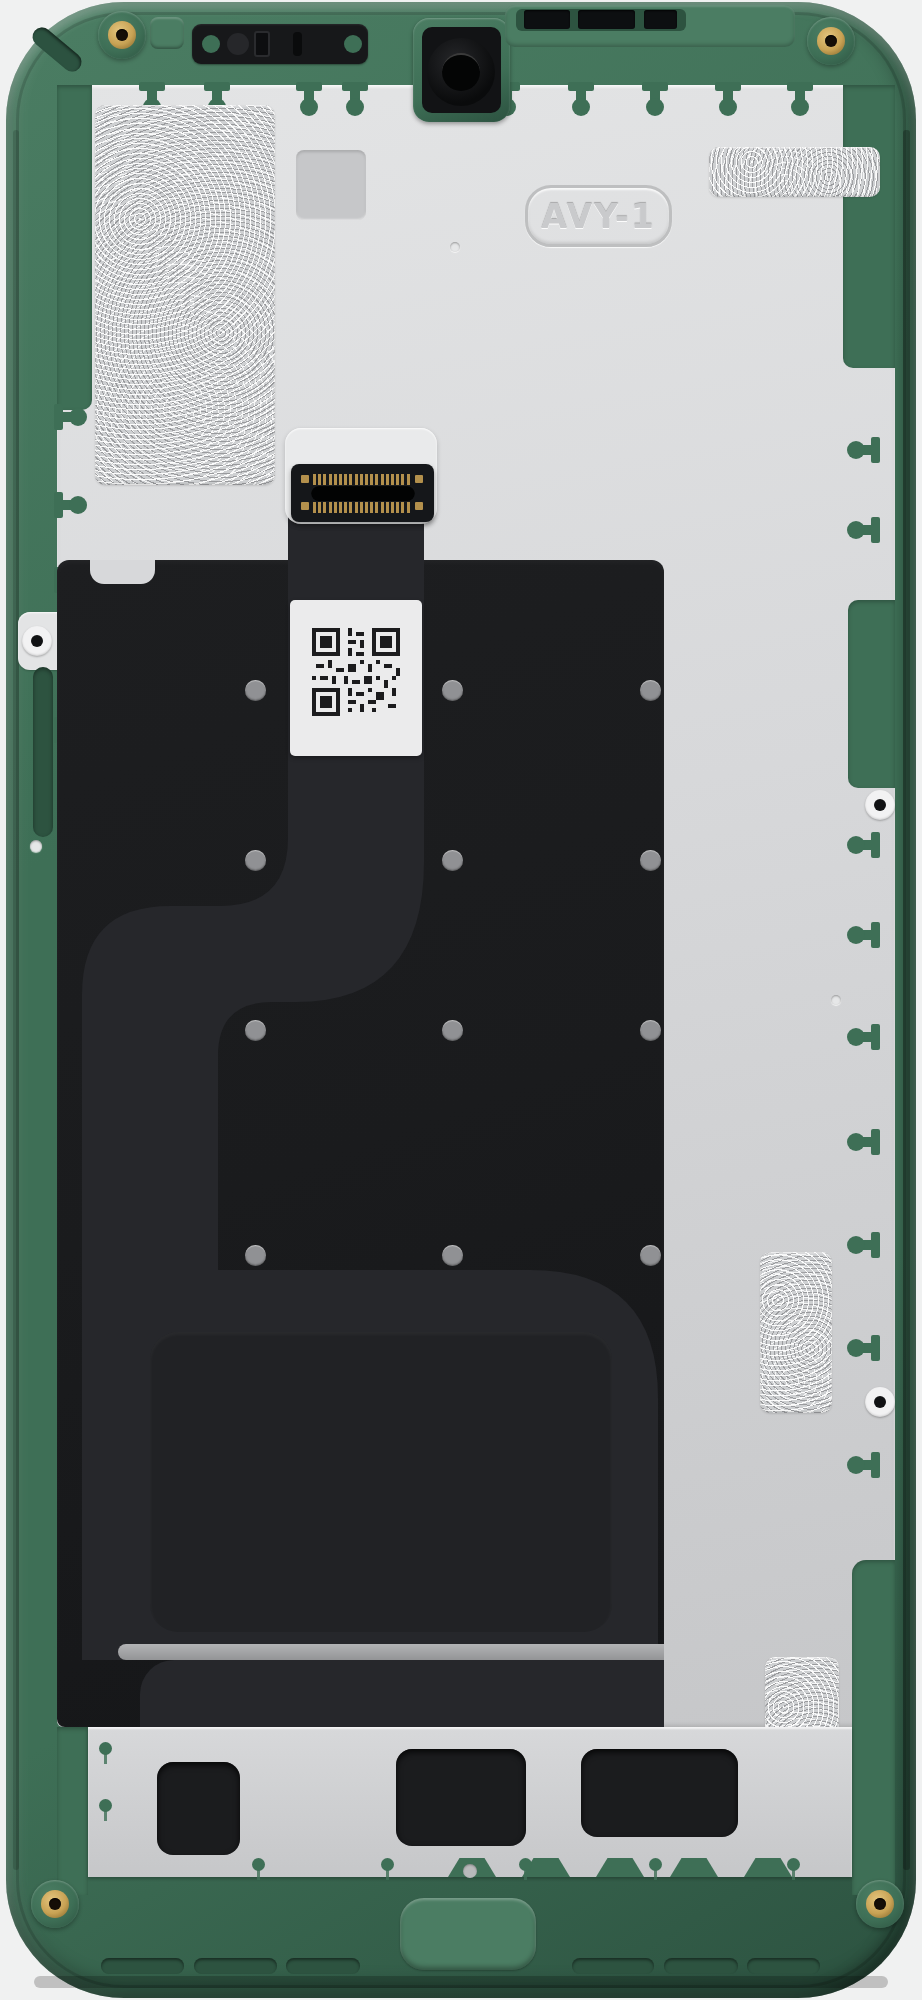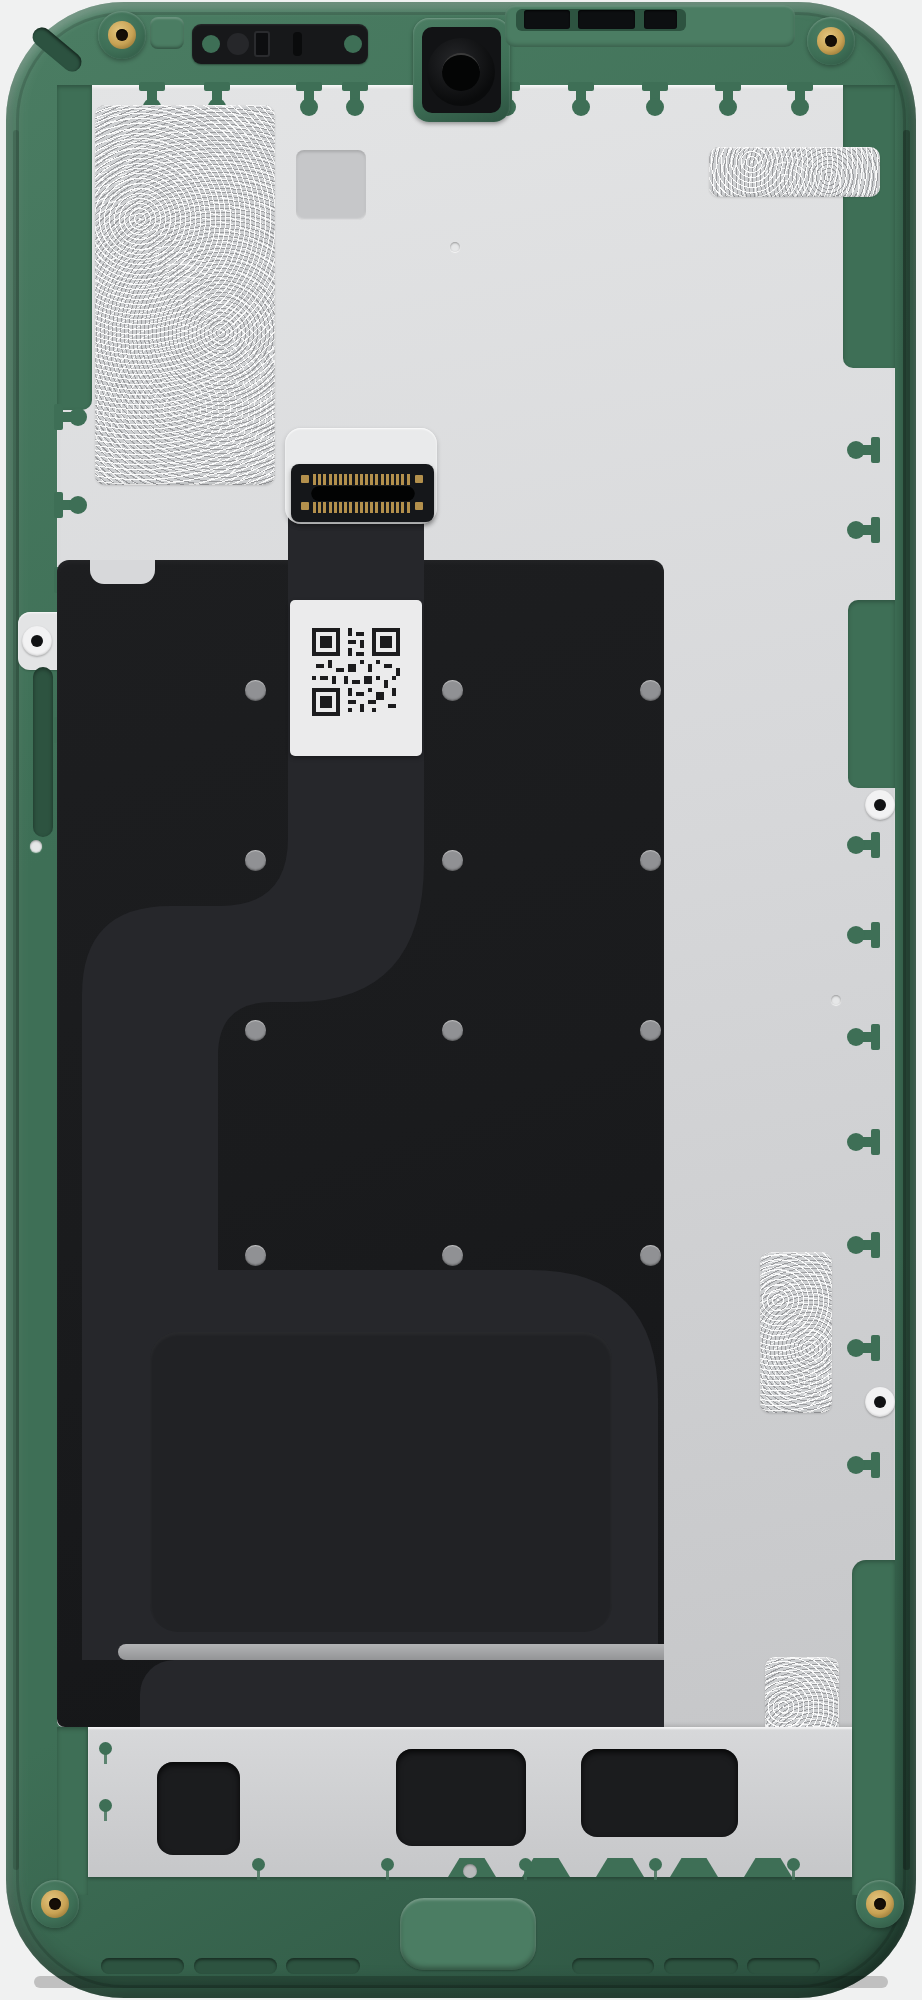--- a/index.html
+++ b/index.html
@@ -195,20 +195,23 @@
     <div class="pin-left" style="left: 857px; top: 1343px;"></div>
     <div class="pin-left" style="left: 857px; top: 1460px;"></div>
     <div></div>
 
   <div class="sparkle" style="left: 95px; top: 105px; width: 180px; height: 380px;"></div>
     <div class="sparkle" style="left: 709px; top: 147px; width: 171px; height: 50px;"></div>
     <div class="sparkle" style="left: 760px; top: 1252px; width: 72px; height: 161px;"></div>
     <div class="sparkle" style="left: 765px; top: 1657px; width: 74px; height: 167px;"></div>
     <div></div>
   <div class="plain-patch"></div>
+  <div class="emboss-plate">
+    <span class="emboss-text">AVY-1</span>
+  </div>
   <div class="left-tab"></div>
   <div class="shield-hole" style="left: 865px; top: 790px;"></div>
     <div class="shield-hole" style="left: 865px; top: 1387px;"></div>
     <div class="shield-hole" style="left: 22px; top: 626px;"></div>
     <div></div>
   <div class="dimple" style="left: 450px; top: 242px; width: 10px; height: 10px;"></div>
     <div class="dimple" style="left: 831px; top: 995px; width: 10px; height: 10px;"></div>
     <div class="dimple" style="left: 30px; top: 840px; width: 12px; height: 12px;"></div>
     <div></div>
   <div class="left-groove"></div>

